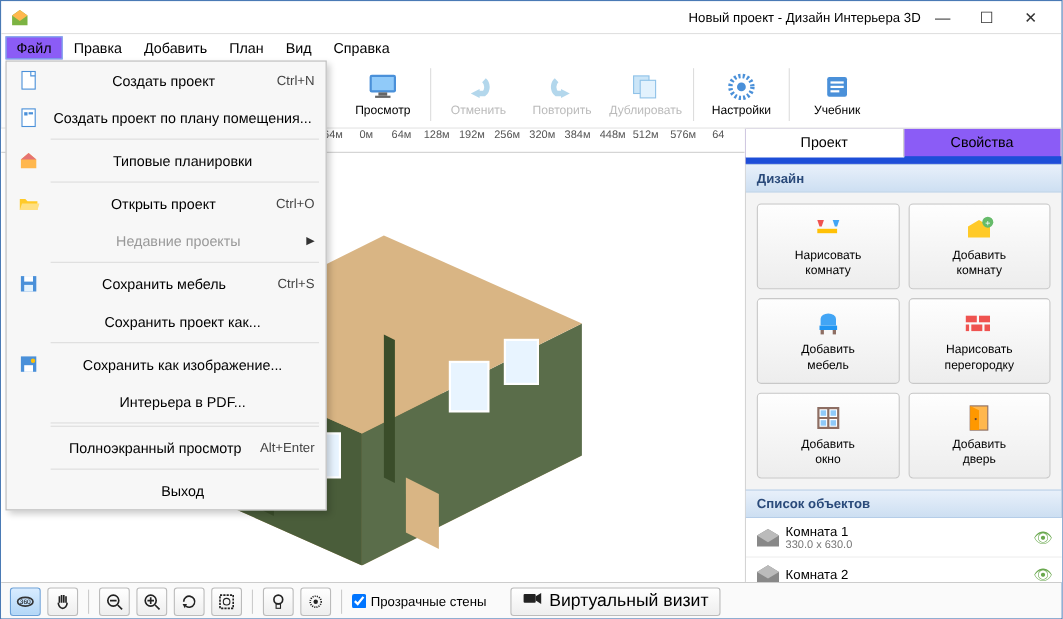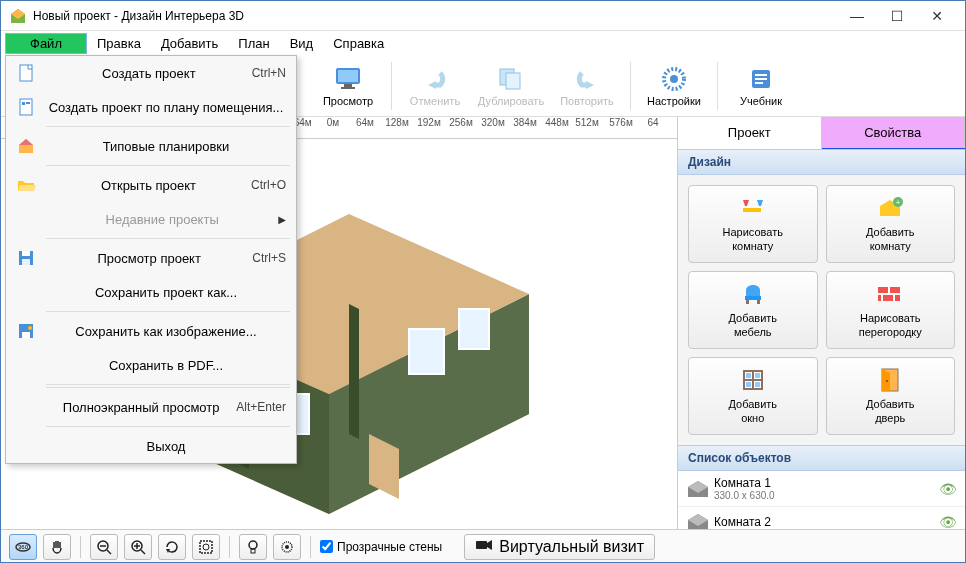--- a/index.html
+++ b/index.html
@@ -1,27 +1,27 @@
 <!DOCTYPE html>
 <html><head>
 <meta charset="utf-8">
 <style>
 * { box-sizing: border-box; margin: 0; padding: 0; font-family: 'Segoe UI', Tahoma, sans-serif; }
 body { background: #fff; width: 966px; height: 563px; overflow: hidden; border: 1px solid #4a7ab5; position: relative; }
 
 
 .titlebar { height: 30px; display: flex; align-items: center; padding: 0 8px; border-bottom: 1px solid #e0e0e0; }
 .titlebar .app-icon { width: 18px; height: 18px; margin-right: 6px; }
-.titlebar .title { font-size: 12px; flex: 1; }
+.titlebar .title { font-size: 12px; flex: 1; text-align: right; }
 .titlebar .win-btn { width: 40px; height: 30px; display: flex; align-items: center; justify-content: center; font-size: 14px; color: #333; }
 
 
 .menubar { height: 24px; display: flex; align-items: center; padding: 0 4px; }
 .menubar .menu-item { padding: 3px 10px; font-size: 13px; cursor: default; }
-.menubar .menu-item.active { background: #22c55e; border: 1px solid #7fb5e8; padding: 2px 24px; }
+.menubar .menu-item.active { background: #8b5cf6; border: 1px solid #7fb5e8; padding: 2px 9px; }
 
 
 .dropdown { position: absolute; top: 54px; left: 4px; width: 292px; background: #f7f7f7; border: 1px solid #bbb; box-shadow: 3px 3px 6px rgba(0,0,0,0.2); z-index: 100; }
 .dropdown .row { display: flex; align-items: center; height: 34px; padding: 0 10px 0 6px; font-size: 13px; text-align: center; }
 .dropdown .row.disabled { color: #999; }
 .dropdown .icon { width: 28px; height: 24px; display: flex; align-items: center; justify-content: center; }
 .dropdown .label { flex: 1; padding-left: 6px; }
 .dropdown .shortcut { color: #444; font-size: 12px; }
 .dropdown .sep { height: 1px; background: #ddd; margin: 2px 6px 2px 40px; }
 .dropdown .arrow { font-size: 10px; color: #333; }
@@ -36,21 +36,21 @@
 
 .main { display: flex; height: 412px; }
 .canvas-area { flex: 1; position: relative; background: #fff; overflow: hidden; }
 .ruler-h { height: 22px; background: #fff; border-bottom: 1px solid #ccc; position: absolute; top: 0; left: 0; right: 0; font-size: 10px; display:flex; align-items:center; justify-content:center; color:#555; }
 .ruler-h .tick { position: absolute; top: 0; font-size: 10px; color: #555; text-align:center; transform: translateX(-50%); }
 .viewport { position: absolute; top: 22px; left: 0; right: 0; bottom: 0; background: #fff; display:flex; align-items:center; justify-content:center; }
 .viewport svg { }
 
 
 .right-panel { width: 288px; border-left: 1px solid #ccc; display: flex; flex-direction: column; background: #f4f4f4; }
-.tabs { display: flex; height: 32px; background: #f0abfc; border-bottom: 1px solid #1d4ed8; }
+.tabs { display: flex; height: 32px; background: #8b5cf6; border-bottom: 7px solid #1d4ed8; }
 .tabs .tab { flex: 1; display: flex; align-items: center; justify-content: center; font-size: 13px; border-right: 1px solid #ccc; }
 .tabs .tab.active { background: #fff; border-bottom: 1px solid #fff; margin-bottom:-1px; }
 .section-header { background: linear-gradient(#e8f0fa, #cddff2); padding: 5px 10px; font-size: 12px; font-weight: bold; color: #2a4a7a; border-bottom: 1px solid #b5cde8; border-top: 1px solid #b5cde8; }
 .design-grid { display: grid; grid-template-columns: 1fr 1fr; gap: 8px; padding: 10px; }
 .design-btn { background: linear-gradient(#fefefe, #ededed); border: 1px solid #c8c8c8; border-radius: 4px; height: 78px; display: flex; flex-direction: column; align-items: center; justify-content: center; font-size: 11px; text-align:center; line-height: 1.25; gap: 4px; }
 .design-btn .dicon { width: 32px; height: 28px; display:flex; align-items:center; justify-content:center; }
 .obj-list { flex: 1; overflow-y: auto; background: #fff; }
 .obj-row { display: flex; align-items: center; padding: 5px 8px; border-bottom: 1px solid #eee; gap: 4px; font-size: 12px; }
 .obj-row .obj-icon { width: 24px; height: 20px; }
 .obj-row .obj-text { flex: 1; }
@@ -139,41 +139,41 @@
   </div>
   <div class="sep"></div>
   <div class="row">
     <span class="icon">
         <svg width="20" height="20" viewBox="0 0 20 20">
           <rect x="3" y="3" width="14" height="14" fill="#4a90d9"></rect>
           <rect x="6" y="3" width="8" height="5" fill="#fff"></rect>
           <rect x="6" y="11" width="8" height="6" fill="#e3f2fd"></rect>
         </svg>
       </span>
-    <span class="label">Просмотр проект</span>
+    <span class="label">Сохранить мебель</span>
     <span class="shortcut">Ctrl+S</span>
   </div>
   <div class="row">
     <span class="icon"></span>
     <span class="label">Сохранить проект как...</span>
   </div>
   <div class="sep"></div>
   <div class="row">
     <span class="icon">
         <svg width="20" height="20" viewBox="0 0 20 20">
           <rect x="3" y="3" width="14" height="14" fill="#4a90d9"></rect>
           <rect x="6" y="11" width="8" height="6" fill="#fff"></rect>
           <circle cx="14" cy="7" r="2" fill="#ffc107"></circle>
         </svg>
       </span>
     <span class="label">Сохранить как изображение...</span>
   </div>
   <div class="row">
     <span class="icon"></span>
-    <span class="label">Сохранить в  PDF...</span>
+    <span class="label">Интерьера в  PDF...</span>
   </div>
   <div class="sep"></div>
   <div class="sep"></div>
   <div class="row">
     <span class="icon"></span>
     <span class="label">Полноэкранный просмотр</span>
     <span class="shortcut">Alt+Enter</span>
   </div>
   <div class="sep"></div>
   <div class="row">
@@ -200,35 +200,35 @@
     <span class="ticon">
         <svg width="30" height="24" viewBox="0 0 30 24">
           <path d="M20 6a8 8 0 0 1 0 12h-6" fill="none" stroke="#b3d7ec" stroke-width="5"></path>
           <polygon points="16,14 8,18 16,22" fill="#b3d7ec"></polygon>
         </svg>
       </span>
     <span>Отменить</span>
   </div>
   <div class="tool-btn disabled">
     <span class="ticon">
+        <svg width="30" height="24" viewBox="0 0 30 24">
+          <path d="M10 6a8 8 0 0 0 0 12h6" fill="none" stroke="#b3d7ec" stroke-width="5"></path>
+          <polygon points="14,14 22,18 14,22" fill="#b3d7ec"></polygon>
+        </svg>
+      </span>
+    <span>Повторить</span>
+  </div>
+  <div class="tool-btn disabled">
+    <span class="ticon">
         <svg width="28" height="26" viewBox="0 0 28 26">
           <rect x="3" y="3" width="14" height="16" fill="#cbe5f7" stroke="#8fc2e8"></rect>
           <rect x="9" y="7" width="14" height="16" fill="#e3f2fd" stroke="#8fc2e8"></rect>
         </svg>
       </span>
     <span>Дублировать</span>
-  </div>
-  <div class="tool-btn disabled">
-    <span class="ticon">
-        <svg width="30" height="24" viewBox="0 0 30 24">
-          <path d="M10 6a8 8 0 0 0 0 12h6" fill="none" stroke="#b3d7ec" stroke-width="5"></path>
-          <polygon points="14,14 22,18 14,22" fill="#b3d7ec"></polygon>
-        </svg>
-      </span>
-    <span>Повторить</span>
   </div>
   <div class="vsep"></div>
   <div class="tool-btn">
     <span class="ticon">
         <svg width="28" height="28" viewBox="0 0 28 28">
           <circle cx="14" cy="14" r="10" fill="none" stroke="#4a90d9" stroke-width="4" stroke-dasharray="2 2"></circle>
           <circle cx="14" cy="14" r="4" fill="#4a90d9"></circle>
         </svg>
       </span>
     <span>Настройки</span>

